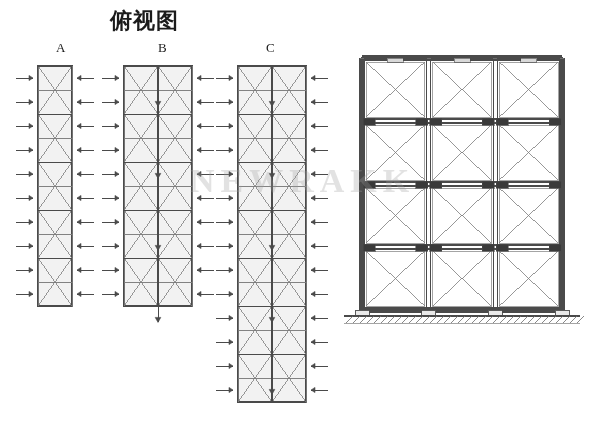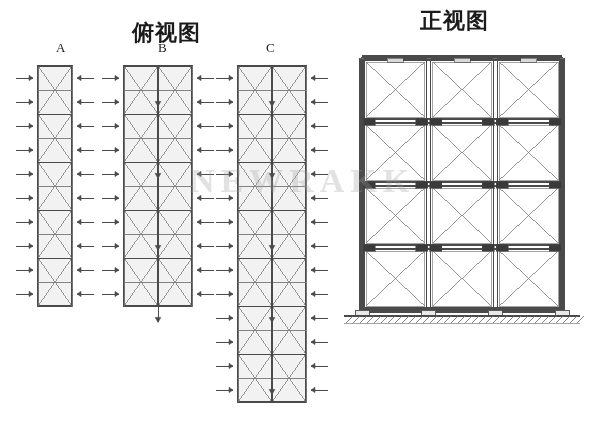--- a/index.html
+++ b/index.html
@@ -21,21 +21,21 @@
     height: 435px;
   }
   .title {
     position: absolute;
     font-size: 22px;
     font-weight: bold;
     color: #1b1b1b;
     letter-spacing: 1px;
     white-space: nowrap;
   }
-  #title-plan  { left: 132px; top: 6px; margin-top: 12px; }
+  #title-plan  { left: 110px; top: 6px; }
   #title-front { left: 420px; top: 6px; }
 
   .rack-label {
     position: absolute;
     font-size: 13px;
     color: #1b1b1b;
     font-family: "Liberation Serif", serif;
   }
   #label-a { left: 56px;  top: 40px; }
   #label-b { left: 158px; top: 40px; }
@@ -58,21 +58,20 @@
     pointer-events: none;
     user-select: none;
   }
 </style>
 </head>
 <body>
 
 <div class="stage">
 
   <div class="title" id="title-plan">俯视图</div>
-  <div class="title" id="title-front">正视图</div>
 
   <div class="rack-label" id="label-a">A</div>
   <div class="rack-label" id="label-b">B</div>
   <div class="rack-label" id="label-c">C</div>
 
   <svg class="svg-layer" id="plan-svg" width="600" height="435">
       <g>
         <rect x="38" y="66" width="34" height="240" stroke="#4a4a4a" fill="#f2f2f2" stroke-width="1.2" shape-rendering="crispEdges"></rect>
         <rect x="38" y="66" width="34" height="24" stroke="#7d7d7d" fill="none" stroke-width="0.8" shape-rendering="crispEdges"></rect>
         <line x1="38" y1="66" x2="55" y2="90" stroke="#7d7d7d" stroke-width="0.8" shape-rendering="crispEdges"></line>

